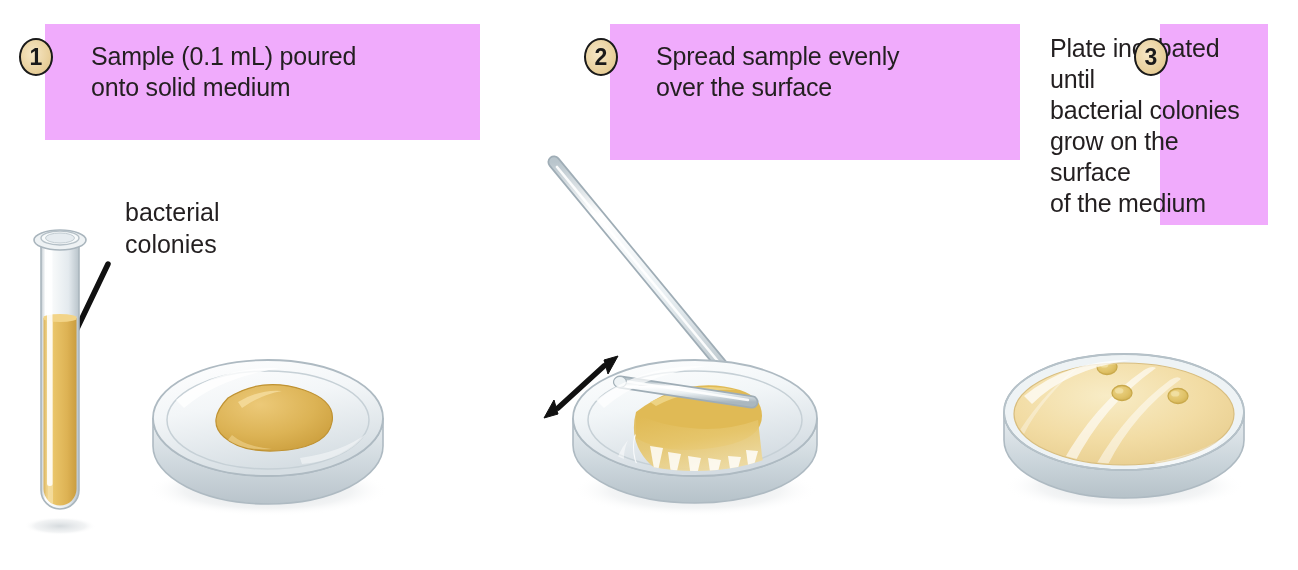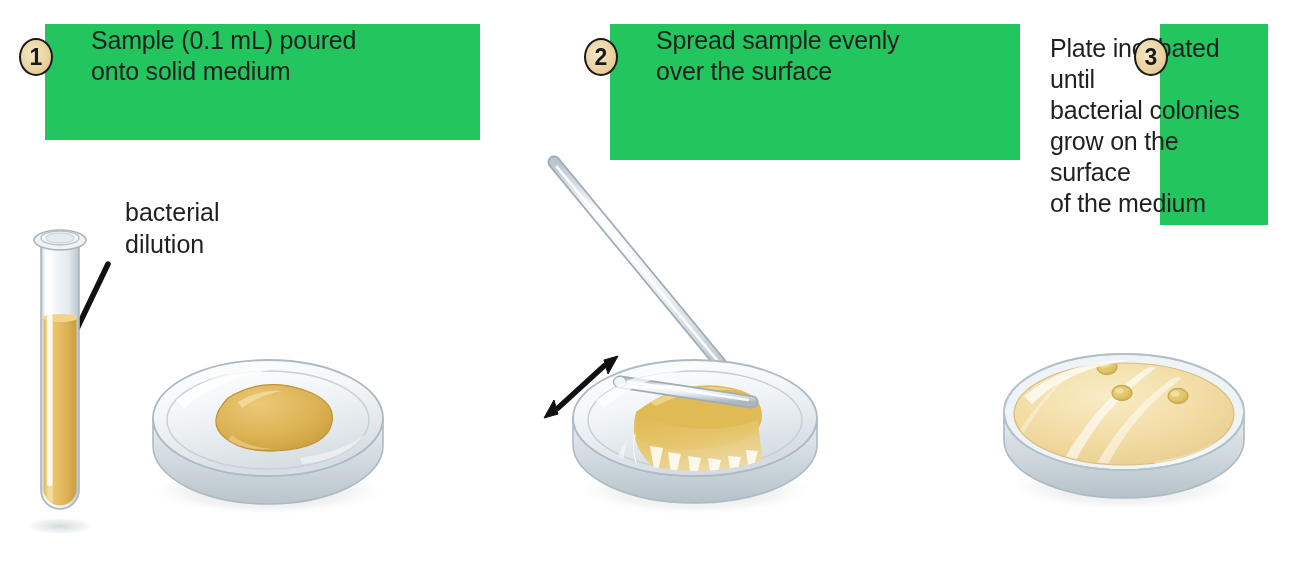--- a/index.html
+++ b/index.html
@@ -17,23 +17,23 @@
     color: #1a1a1a;
   }
   .stage {
     position: absolute;
     inset: 0;
   }
 
   
   .caption-box {
     position: absolute;
-    background: #22c55e;
+    background: #f0abfc;
     box-sizing: border-box;
-    padding: 1px 10px 10px 46px;
+    padding: 17px 10px 10px 46px;
   }
   #caption-box-1 { left: 45px;   top: 24px; width: 435px; height: 116px; }
   #caption-box-2 { left: 610px;  top: 24px; width: 410px; height: 136px; }
   #caption-box-3 { left: 1160px; top: 24px; width: 108px; height: 201px;
                    padding-left: 0; }
 
   
   .caption-text {
     font-size: 25px;
     line-height: 31px;
@@ -97,21 +97,21 @@
 
   <div class="caption-box" id="caption-box-1">
     <div class="caption-text">Sample (0.1 mL) poured
 onto solid medium</div>
   </div>
   <div class="step-badge" id="badge-1">
     <span>1</span>
   </div>
 
   <div id="label-bacterial-dilution">bacterial
-dilution</div>
+colonies</div>
 
   <div class="art" id="art-panel-1">
     <svg width="430" height="420" viewBox="0 0 430 420" xmlns="http://www.w3.org/2000/svg">
       <defs>
         <linearGradient id="tubeGlass" x1="0" y1="0" x2="1" y2="0">
           <stop offset="0%" stop-color="#c3ccd2"></stop>
           <stop offset="12%" stop-color="#ffffff"></stop>
           <stop offset="38%" stop-color="#f4f7f8"></stop>
           <stop offset="72%" stop-color="#e4eaee"></stop>
           <stop offset="100%" stop-color="#b9c4cb"></stop>

